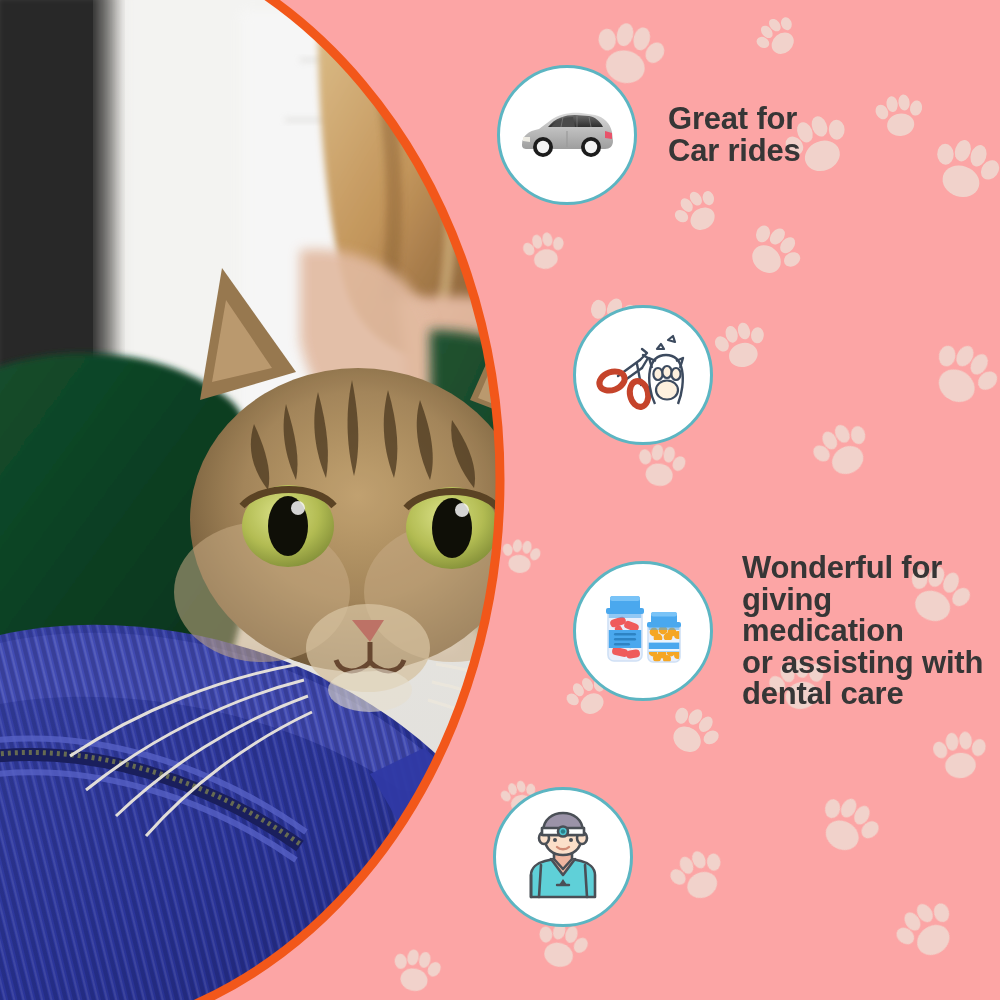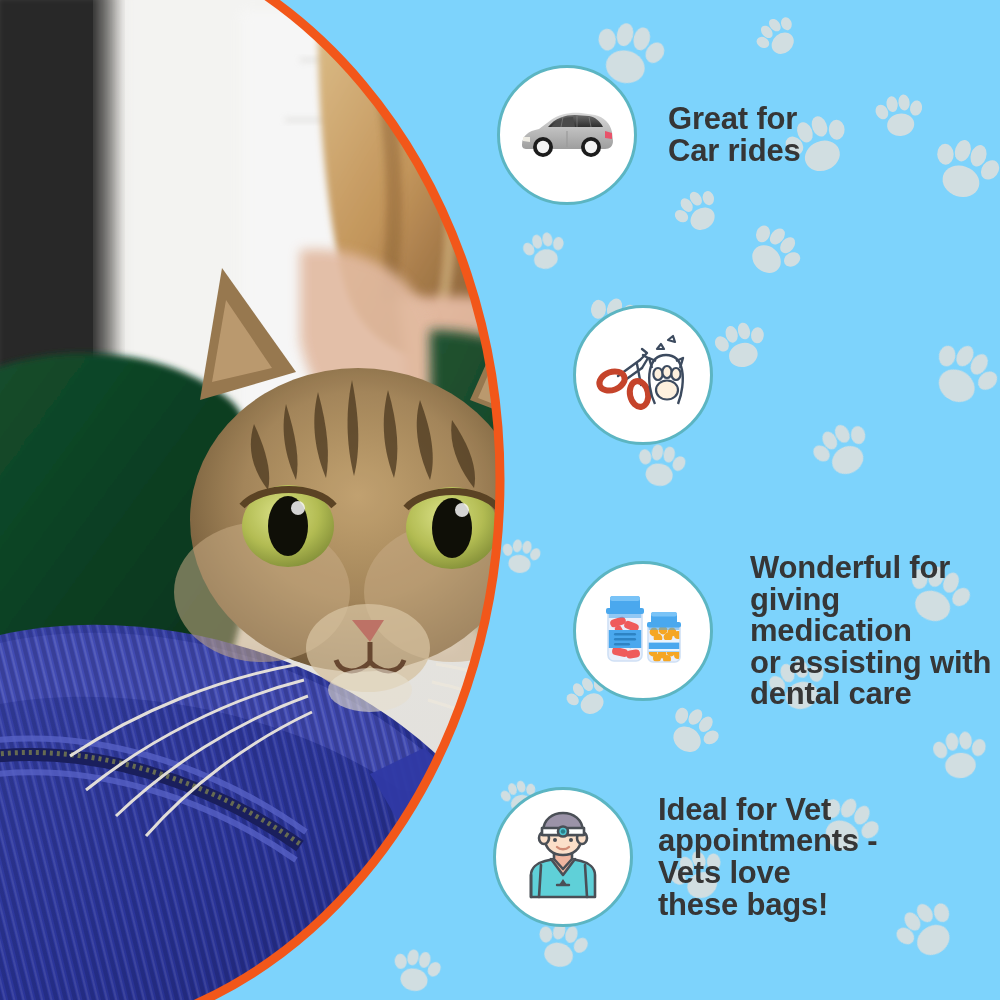--- a/index.html
+++ b/index.html
@@ -1,18 +1,18 @@
 <!DOCTYPE html>
 <html><head>
 <meta charset="utf-8">
 <style>
   html,body{margin:0;padding:0;}
   body{width:1000px;height:1000px;overflow:hidden;background:#f2f2f2;
        font-family:"Liberation Sans",sans-serif;}
-  #stage{position:relative;width:1000px;height:1000px;overflow:hidden;background:#7dd3fc;}
+  #stage{position:relative;width:1000px;height:1000px;overflow:hidden;background:#fca5a5;}
 
   
   .paws{position:absolute;inset:0;z-index:1;pointer-events:none;}
 
   
   .photo-wrap{position:absolute;left:0;top:0;width:600px;height:1000px;z-index:3;
     clip-path: ellipse(470px 560px at 30px 480px);}
   .photo{position:absolute;left:0;top:0;width:600px;height:1000px;}
 
   .arc{position:absolute;left:0;top:0;width:620px;height:1000px;z-index:4;pointer-events:none;}
@@ -28,21 +28,21 @@
   .f1{left:497px;top:65px;}
   .f1 .circle{width:140px;height:140px;}
   .f1 .ftext{margin-left:31px;}
 
   .f2{left:573px;top:305px;}
   .f2 .circle{width:140px;height:140px;}
   .f2 .ftext{margin-left:29px;}
 
   .f3{left:573px;top:552px;}
   .f3 .circle{width:140px;height:140px;}
-  .f3 .ftext{margin-left:37px;}
+  .f3 .ftext{margin-left:29px;}
 
   .f4{left:493px;top:787px;}
   .f4 .circle{width:140px;height:140px;}
   .f4 .ftext{margin-left:25px;}
 </style>
 </head>
 <body>
 
 <div id="stage">
 
@@ -424,19 +424,15 @@
         <g fill="#4a4f56">
           <circle cx="44" cy="35" r="2"></circle>
           <circle cx="60" cy="35" r="2"></circle>
         </g>
         <path d="M46 42 C49 45 55 45 58 42" stroke="#d08a74" stroke-width="2.4" fill="none" stroke-linecap="round"></path>
 
         <path d="M46 80 h12" stroke="#4a4f56" stroke-width="2.4" stroke-linecap="round"></path>
         <path d="M52 74 L56 80 L48 80 Z" fill="#4a4f56"></path>
       </svg>
     </div>
-    <div class="ftext">Ideal for Vet
-appointments -
-Vets love
-these bags!</div>
   </div>
 
 </div>
 
 </body></html>

